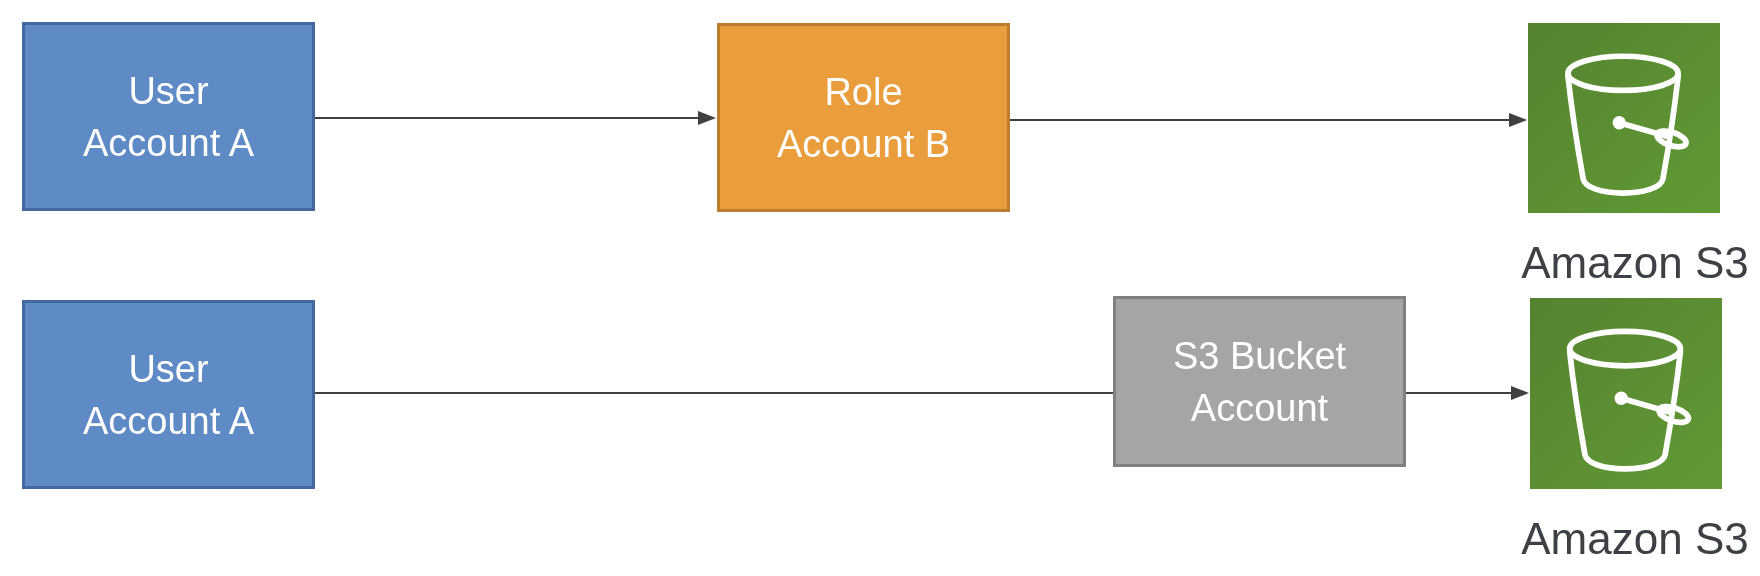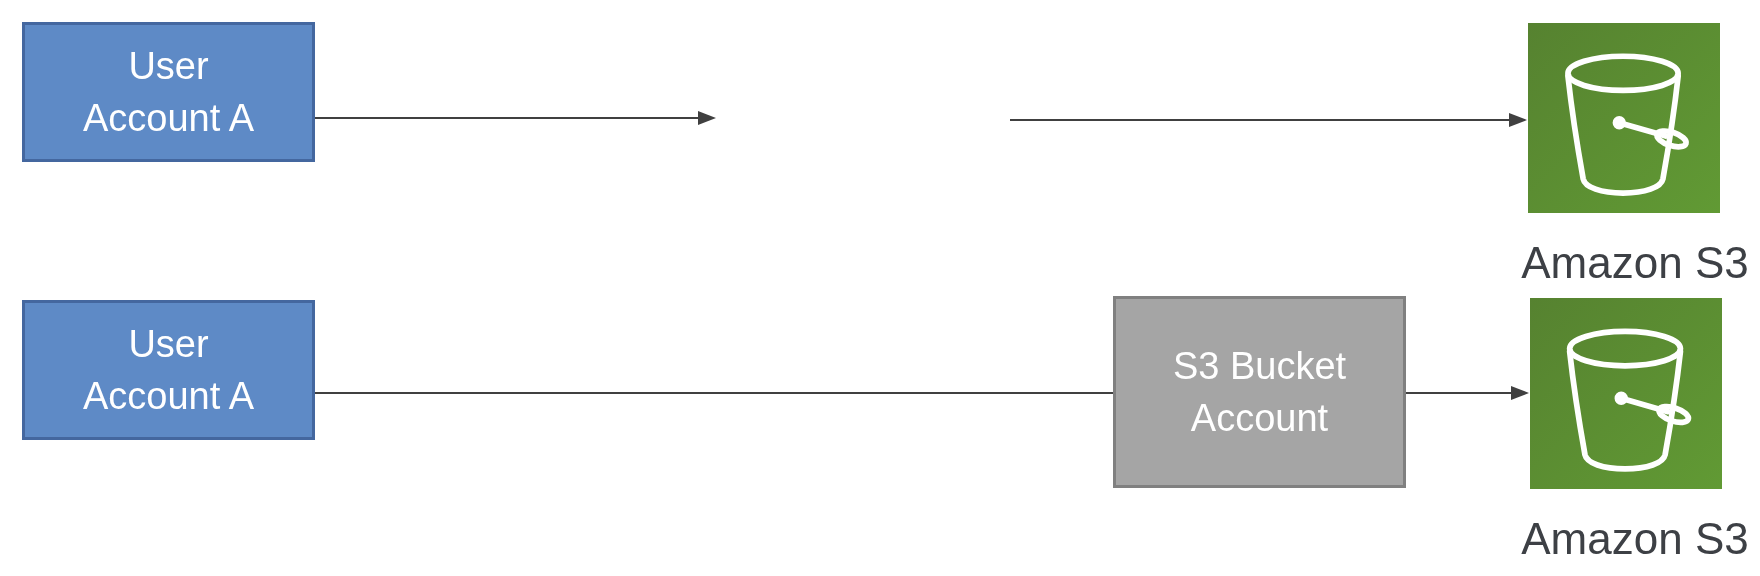--- a/index.html
+++ b/index.html
@@ -25,35 +25,35 @@
     stroke: var(--connector, #404040);
     stroke-width: 2;
   }
   .connectors polygon {
     fill: var(--connector, #404040);
     stroke: none;
   }
   .node {
     position: absolute;
     width: 293px;
-    height: 140px;
+    height: 189px;
     box-sizing: border-box;
     display: flex;
     flex-direction: column;
     justify-content: center;
     align-items: center;
     text-align: center;
     color: var(--box-text, #ffffff);
     font-size: 38px;
     line-height: 52px;
   }
   .node-user-1   { left: 22px;   top: 22px;  background: var(--user-box-fill);   border: 3px solid var(--user-box-border); }
   .node-role     { left: 717px;  top: 23px;  background: var(--role-box-fill);   border: 3px solid var(--role-box-border); }
   .node-user-2   { left: 22px;   top: 300px; background: var(--user-box-fill);   border: 3px solid var(--user-box-border); }
-  .node-policy   { left: 1113px; top: 296px; height: 192px; background: var(--policy-box-fill); border: 3px solid var(--policy-box-border); }
+  .node-policy   { left: 1113px; top: 296px; height: 171px; background: var(--policy-box-fill); border: 3px solid var(--policy-box-border); }
   .s3-icon {
     position: absolute;
     width: 192px;
     background: linear-gradient(135deg, var(--s3-green-dark, #568230) 0%, var(--s3-green-light, #5f9632) 100%);
   }
   .s3-icon-1 { left: 1528px; top: 23px;  height: 190px; }
   .s3-icon-2 { left: 1530px; top: 298px; height: 191px; }
   .s3-icon svg { display: block; width: 100%; height: 100%; }
   .s3-caption {
     position: absolute;
@@ -85,20 +85,24 @@
 
     <line x1="1405" y1="393" x2="1513" y2="393"></line>
     <polygon points="1529,393 1511,386 1511,400"></polygon>
   </svg>
 
   <div class="node node-user-1">
     <div>User</div>
     <div>Account A</div>
   </div>
 
+  <div class="node node-role">
+    <div>Role</div>
+    <div>Account B</div>
+  </div>
 
   <div class="s3-icon s3-icon-1">
     <svg viewBox="0 0 100 100" xmlns="http://www.w3.org/2000/svg">
       <g fill="none" stroke="#ffffff" stroke-width="3" stroke-linecap="round">
         <ellipse cx="49.5" cy="26.5" rx="29" ry="9"></ellipse>
         <path d="M20.5,28 C22.5,46 26,68 28.5,82 C29.5,86.5 38,89.5 49.5,89.5 C61,89.5 69.5,86.5 70.5,82 C73,68 76.5,46 78.5,28"></path>
         <path d="M47.5,52.5 L72,59.5"></path>
         <ellipse cx="75" cy="61" rx="8" ry="3.5" transform="rotate(18 75 61)"></ellipse>
         <circle cx="47.5" cy="52.5" r="2"></circle>
       </g>

